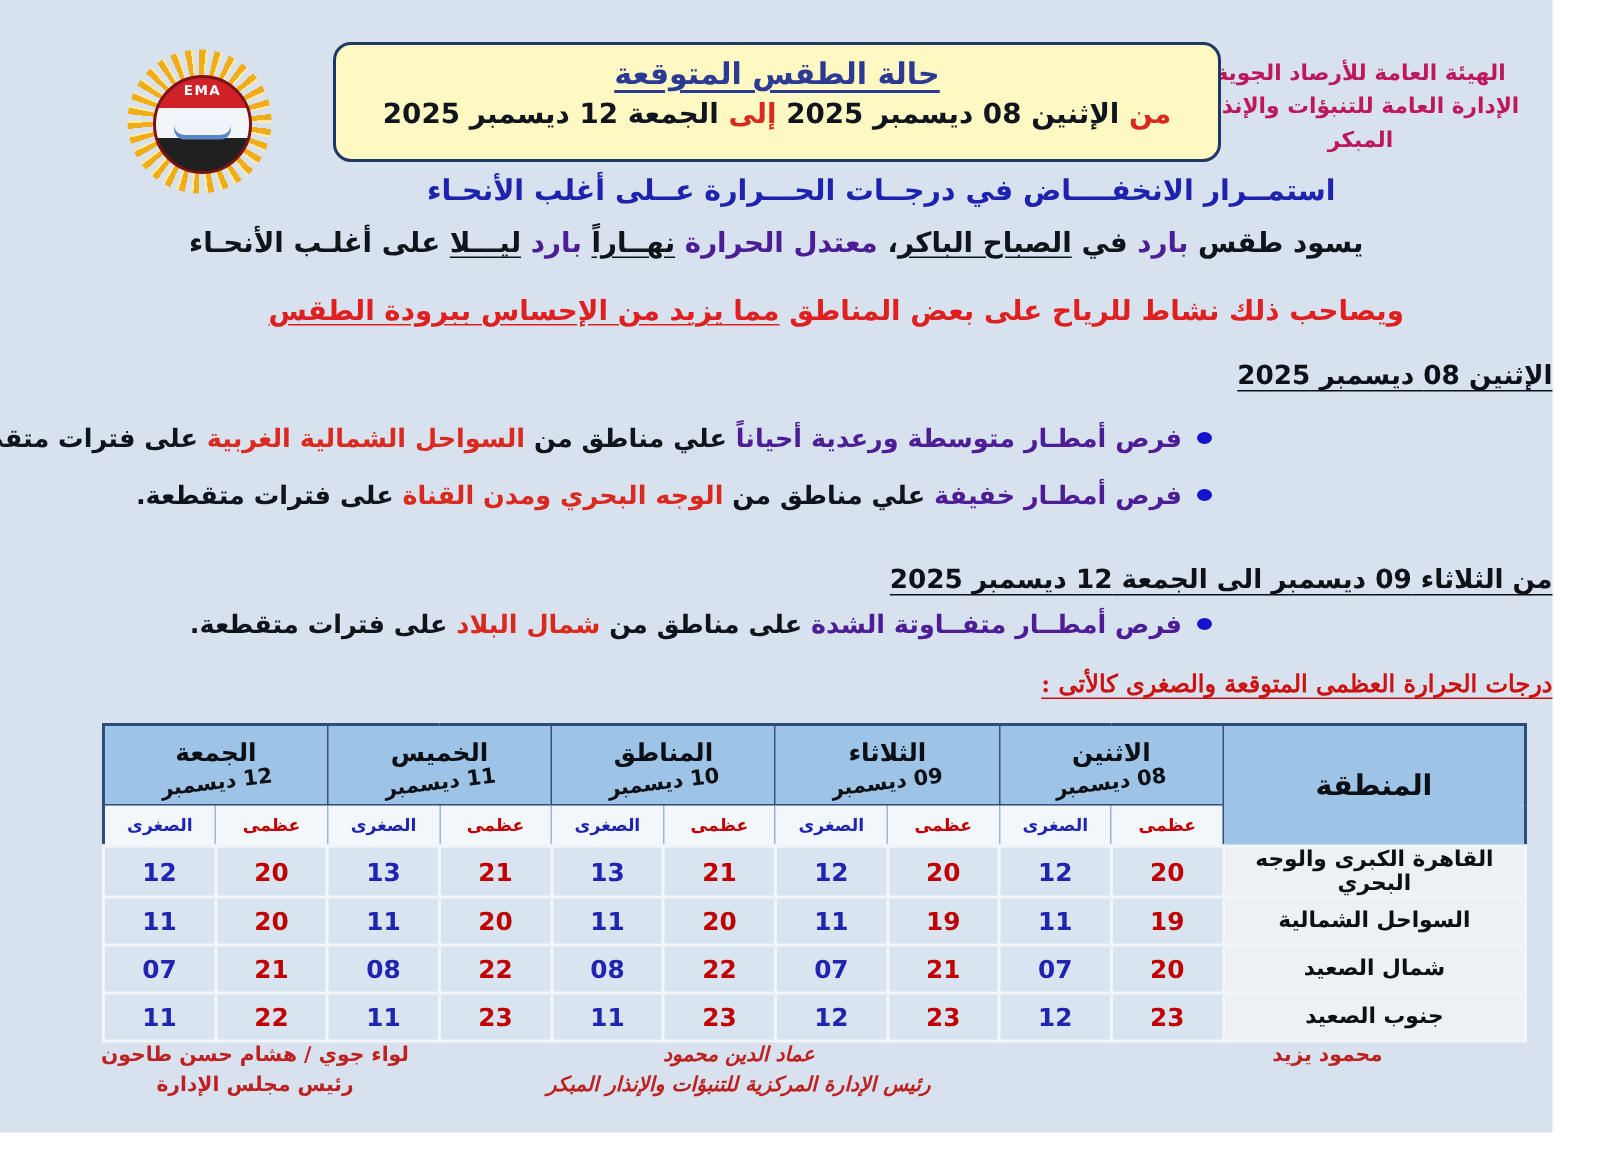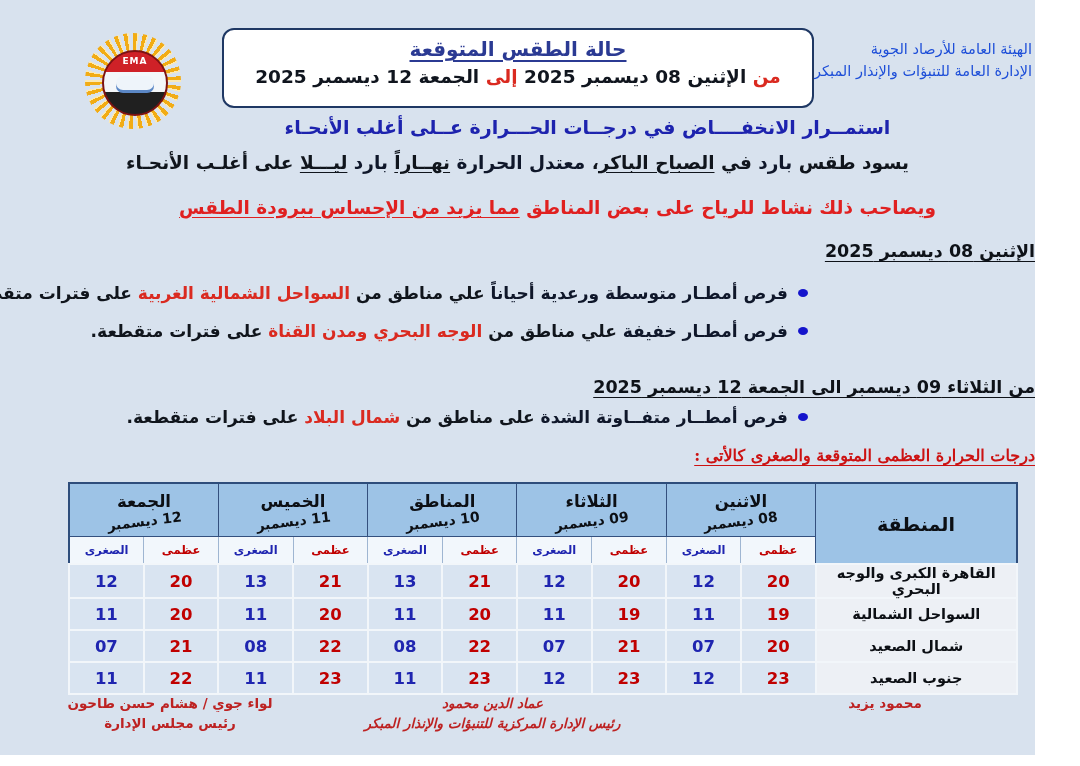--- a/index.html
+++ b/index.html
@@ -1,29 +1,29 @@
 <!DOCTYPE html>
 <html lang="ar"><head>
 <meta charset="utf-8">
 <style>
   html,body{margin:0;padding:0;background:#ffffff;}
   body{font-family:"DejaVu Sans","Liberation Sans",sans-serif;}
   #page{position:relative;width:1080px;height:766px;background:#ffffff;overflow:hidden;}
   #content{position:absolute;left:0;top:0;width:1035px;height:755px;background:#d8e2ee;direction:rtl;}
 
   
-  .org{position:absolute;top:38px;left:782px;width:250px;
-       font-size:14.5px;font-weight:normal;color:#1d4ed8;line-height:1.55;}
+  .org{position:absolute;top:38px;left:782px;width:250px;text-align:center;
+       font-size:14.5px;font-weight:bold;color:#be185d;line-height:1.55;}
   .hbox{position:absolute;top:28px;left:222px;width:588px;height:76px;
-        background:#ffffff;border:2px solid #1f3864;border-radius:12px;text-align:center;}
+        background:#fef9c3;border:2px solid #1f3864;border-radius:12px;text-align:center;}
   .hbox .t1{margin-top:7px;font-size:20px;font-weight:bold;color:#2b3a93;
             text-decoration:underline;text-underline-offset:4px;}
   .hbox .t2{margin-top:5px;font-size:18.5px;font-weight:bold;color:#10151e;}
   .red{color:#da2a20;}
-  .blue{color:#0f172a;}
+  .blue{color:#4c1d95;}
   .u{text-decoration:underline;text-underline-offset:3px;}
 
   
   .logo{position:absolute;top:33px;left:85px;width:96px;height:96px;}
   .rays{position:absolute;inset:0;border-radius:50%;
         background:repeating-conic-gradient(#f2ac14 0deg 5deg,#fbe9b4 5deg 7deg,rgba(216,226,238,0) 7deg 12deg);}
   .globe{position:absolute;left:17px;top:17px;width:62px;height:62px;border-radius:50%;
          border:2px solid #7c1212;overflow:hidden;
          background:linear-gradient(#cf2127 0 32%,#f3f6f9 32% 64%,#202020 64% 100%);}
   .globe .ema{position:absolute;top:4px;left:0;right:0;text-align:center;

